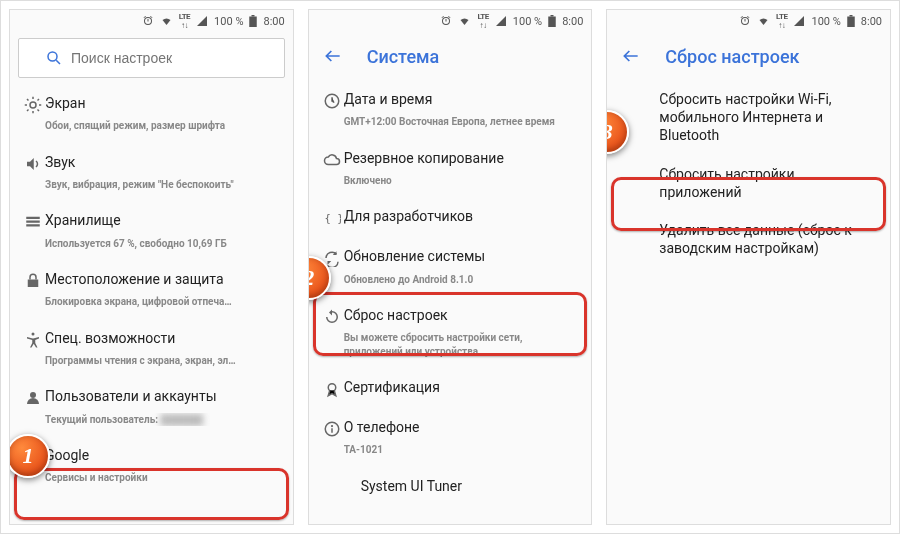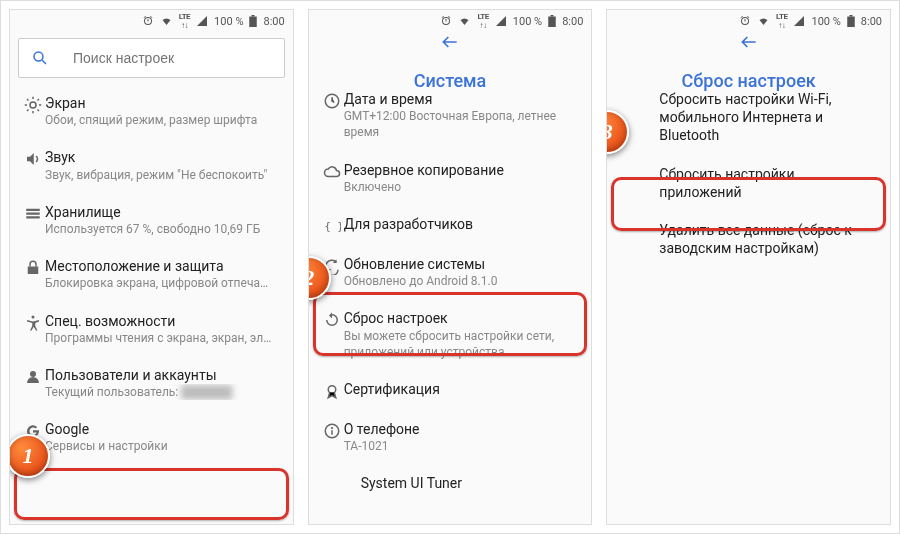--- a/index.html
+++ b/index.html
@@ -37,41 +37,40 @@
   .statusbar .ico { display: inline-flex; text-align: center; }
   
   .searchbar {
     margin: 6px 8px;
     background: #fff;
     border: 1px solid #ccc;
     border-radius: 2px;
     height: 40px;
     display: flex;
     align-items: center;
-    padding: 0 12px;
-    gap: 24px;
+    padding: 0 26px;
+    gap: 8px;
     color: #888;
   }
   .searchbar input {
     border: none;
     outline: none;
     font-size: 14px;
     flex: 1;
     color: #333;
     background: transparent;
   }
   
   .header {
     height: 48px;
     display: flex;
     align-items: center;
-    gap: 18px;
+    gap: 24px;
     padding: 0 14px;
     color: #3b73d9;
-    flex-direction: column;
   }
   .header h1 {
     font-size: 18px;
     font-weight: 500;
   }
   
   .list { flex: 1; overflow: hidden; }
   .row {
     display: flex;
     padding: 10px 14px 10px 12px;
@@ -87,26 +86,27 @@
     color: #666;
     flex-shrink: 0;
   }
   .row .textcell { flex: 1; min-width: 0; }
   .row .title {
     font-size: 14px;
     color: #222;
     line-height: 1.3;
   }
   .row .sub {
-    font-size: 12px;
+    font-size: 10px;
     color: #888;
     line-height: 1.35;
-    margin-top: 0;
+    margin-top: 7px;
     overflow: hidden;
     text-overflow: ellipsis;
+    font-weight: bold;
   }
   .row.noicon { padding-left: 52px; }
   
   .hl {
     position: absolute;
     border: 3px solid #d9342b;
     border-radius: 10px;
     pointer-events: none;
     box-shadow: 0 1px 2px rgba(0,0,0,0.3);
   }

